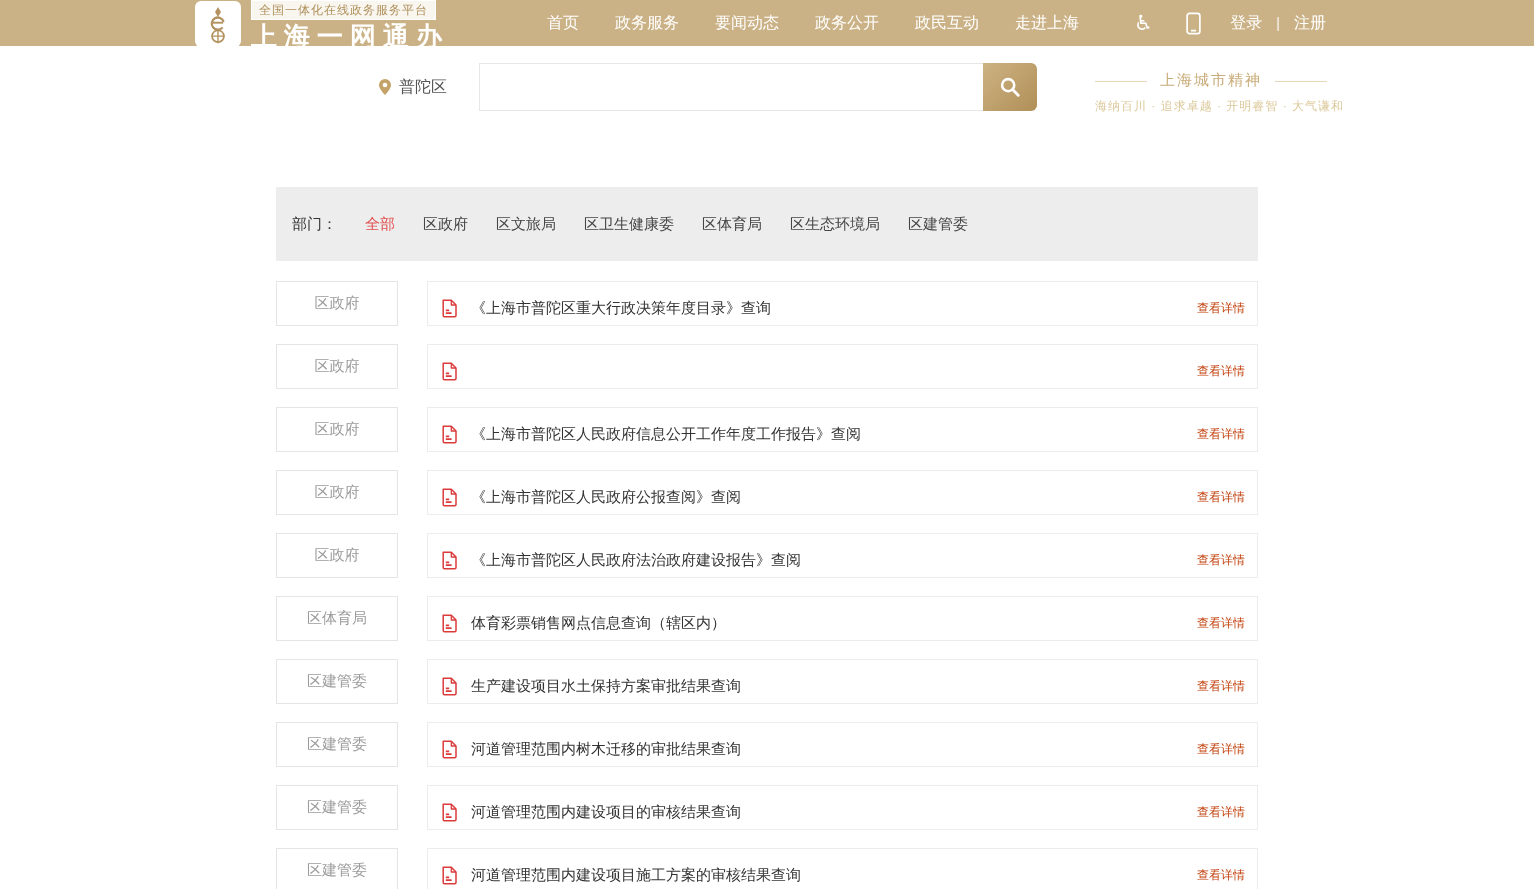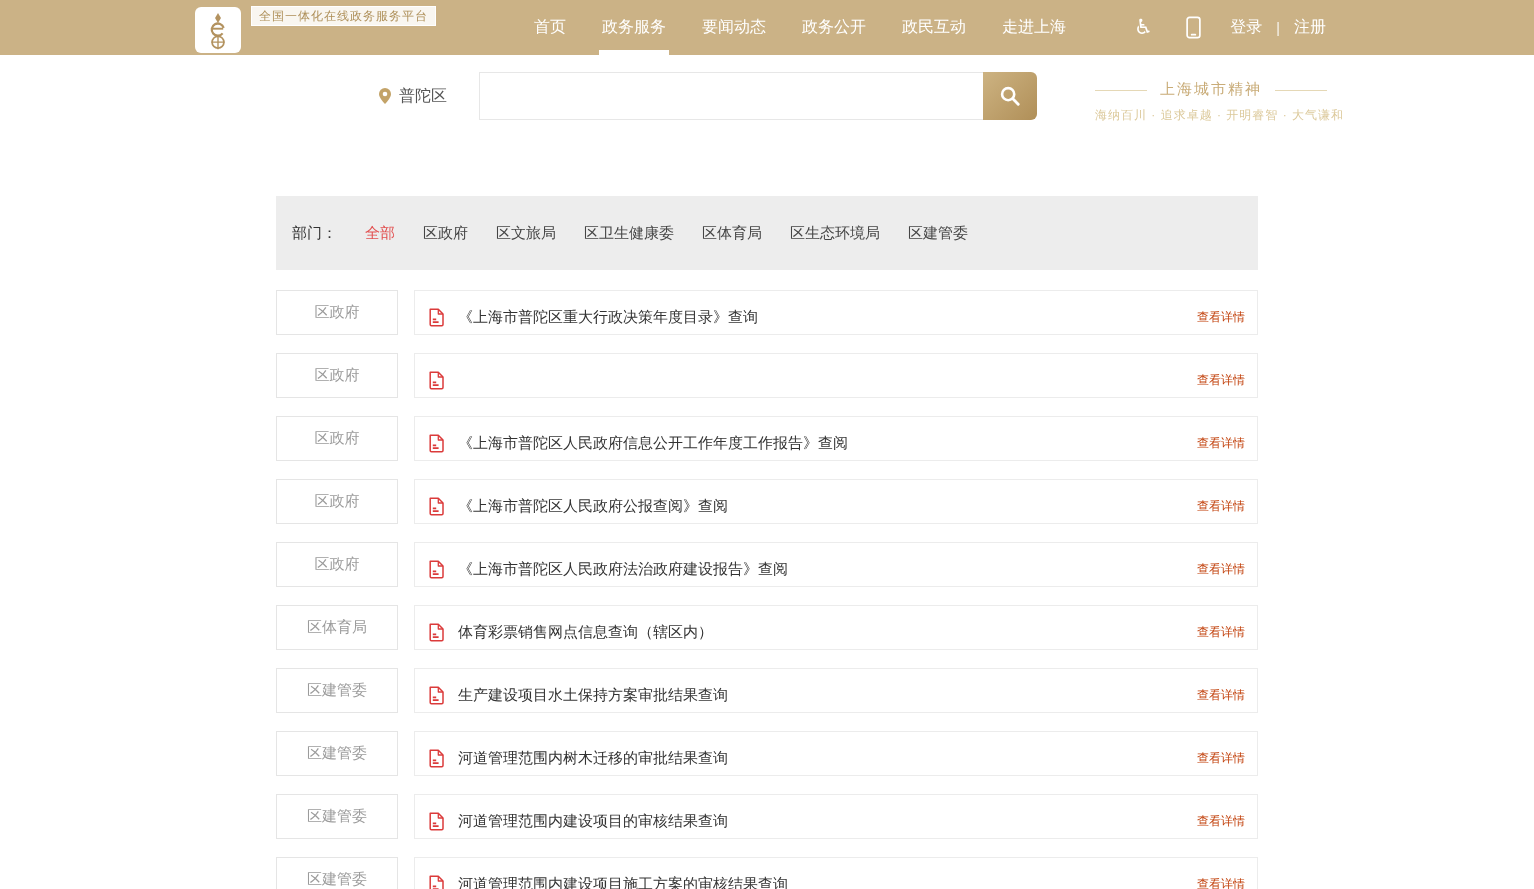--- a/index.html
+++ b/index.html
@@ -1,20 +1,20 @@
 <!DOCTYPE html>
 <html><head>
 <meta charset="utf-8">
 <style>
   * { margin:0; padding:0; box-sizing:border-box; }
   html,body { width:1534px; background:#fff; font-family:"Liberation Sans","DejaVu Sans",sans-serif; }
   .page { width:1534px; height:889px; overflow:hidden; background:#fff; }
 
   
-  .topbar { position:relative; height:55px; background:#CBB286; display:flex; align-items:center; }
+  .topbar { position:relative; height:46px; background:#CBB286; display:flex; align-items:center; }
   .brand { display:flex; align-items:flex-start; margin-left:195px; cursor:pointer; }
   .logo-box { width:46px; height:46px; background:#fff; border-radius:6px; margin-top:5px; display:flex; align-items:center; justify-content:center; flex:0 0 auto; }
   .brand-text { margin-left:10px; margin-top:4px; }
   .brand-badge { display:inline-block; font-size:12px; line-height:16px; padding:1px 7px; color:#AE8F58; background:rgba(255,255,255,0.88); border:1px solid #fff; letter-spacing:1px; }
   .brand-name { font-size:26px; line-height:30px; color:#fff; letter-spacing:7px; font-weight:600; margin-top:1px; white-space:nowrap; }
 
   .main-nav { display:flex; height:55px; margin-left:80px; }
   .nav-item { position:relative; display:flex; align-items:center; padding:12px 2px; margin:0 16px; color:#fff; font-size:16px; font-weight:500; text-decoration:none; cursor:pointer; white-space:nowrap; }
   .nav-item.active::after { content:""; position:absolute; left:-1px; right:-1px; bottom:0; height:5px; background:#fff; }
 
@@ -44,21 +44,21 @@
   
   .content { width:982px; margin:0 auto; }
   .filter-bar { display:flex; align-items:center; height:74px; background:#EDEDED; padding-left:16px; }
   .filter-label { font-size:15px; color:#333; }
   .filter-option { font-size:15px; color:#444; margin-left:28px; text-decoration:none; cursor:pointer; }
   .filter-option.active { color:#E25050; }
 
   .rows { margin-top:20px; }
   .row { display:flex; height:45px; margin-bottom:18px; }
   .dept { width:122px; flex:0 0 auto; border:1px solid #E5E5E5; background:#fff; color:#9B9B9B; font-size:15px; display:flex; align-items:center; justify-content:center; }
-  .item { flex:1; margin-left:16px; border:1px solid #ECECEC; background:#fff; display:flex; align-items:center; padding:9px 12px 0 13px; }
+  .item { flex:1; margin-left:29px; border:1px solid #ECECEC; background:#fff; display:flex; align-items:center; padding:9px 12px 0 13px; }
   .doc-icon { flex:0 0 auto; display:flex; }
   .item-title { font-size:15px; color:#333; margin-left:13px; white-space:nowrap; overflow:hidden; }
   .detail-link { margin-left:auto; font-size:12px; color:#c2410c; text-decoration:none; cursor:pointer; white-space:nowrap; }
 </style>
 </head>
 <body>
 
 <div class="page">
 
   <header class="topbar">
@@ -67,20 +67,21 @@
         <svg width="40" height="40" viewBox="0 0 46 46">
           <path d="M23 3.5 l3.4 5.8 L23 15 l-3.4 -5.7 Z" fill="#B3925F"></path>
           <path d="M29.5 20.5 a7 7 0 1 0 -1.2 6.4" fill="none" stroke="#B3925F" stroke-width="2.6"></path>
           <path d="M16.5 21.5 h12.5" stroke="#B3925F" stroke-width="2.2"></path>
           <circle cx="23" cy="37" r="6.8" fill="none" stroke="#B3925F" stroke-width="2"></circle>
           <path d="M23 29 v16 M15.5 37 h15" stroke="#B3925F" stroke-width="1.6"></path>
         </svg>
       </div>
       <div class="brand-text">
         <span class="brand-badge">全国一体化在线政务服务平台</span>
+        <div class="brand-name">上海一网通办</div>
       </div>
     </div>
 
     <nav class="main-nav">
         <a class="nav-item">首页</a>
         <a class="nav-item active">政务服务</a>
         <a class="nav-item">要闻动态</a>
         <a class="nav-item">政务公开</a>
         <a class="nav-item">政民互动</a>
         <a class="nav-item">走进上海</a>

